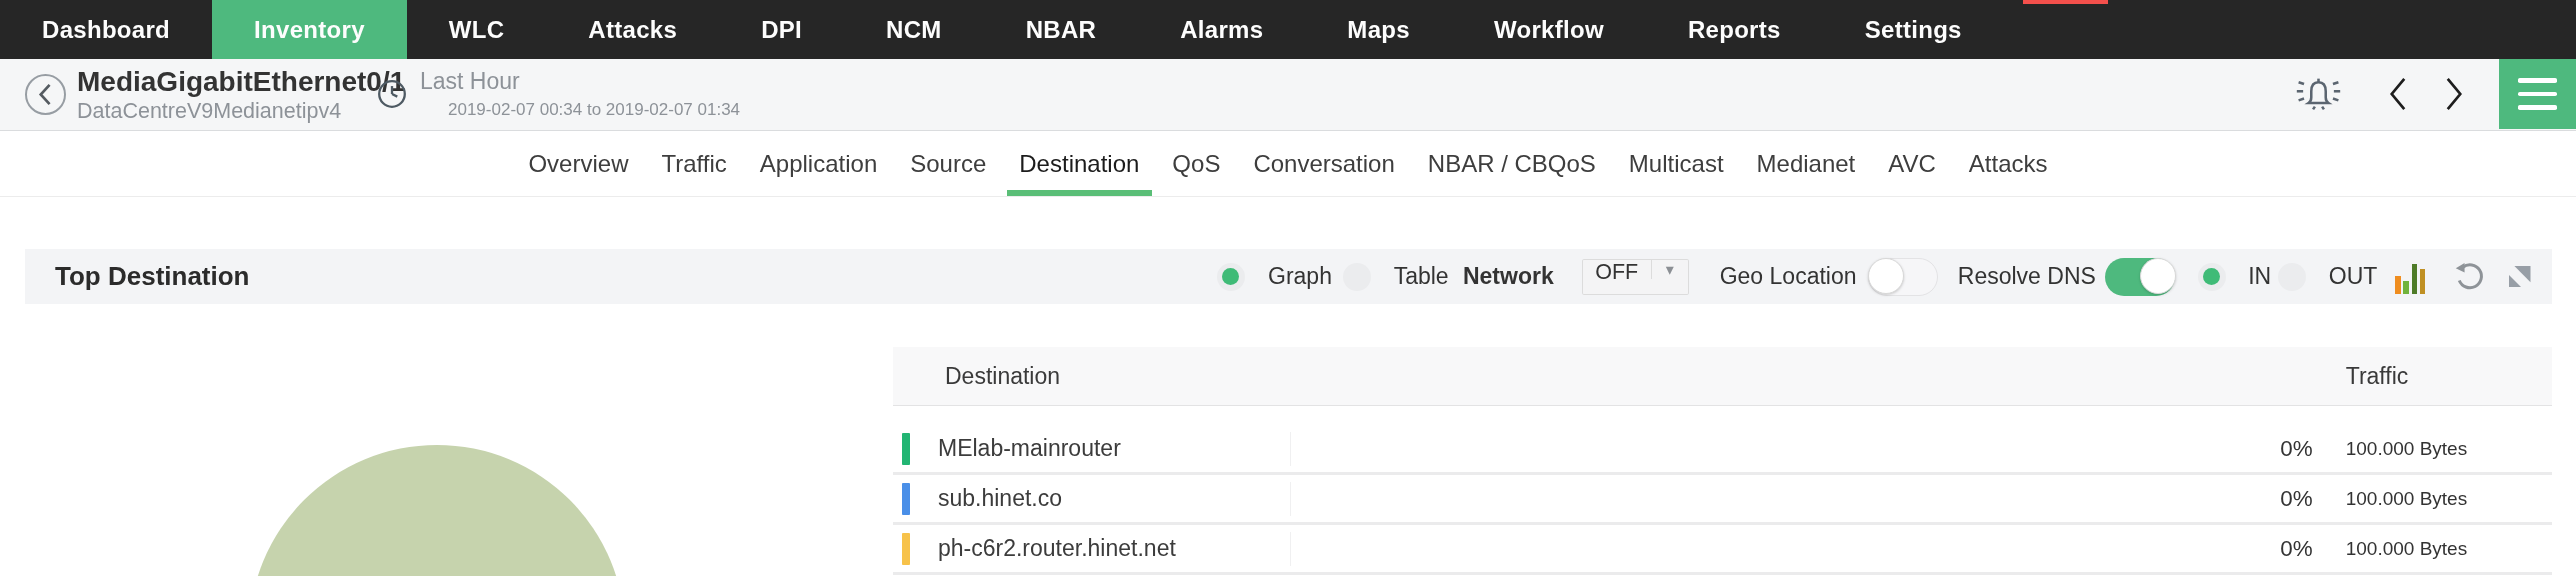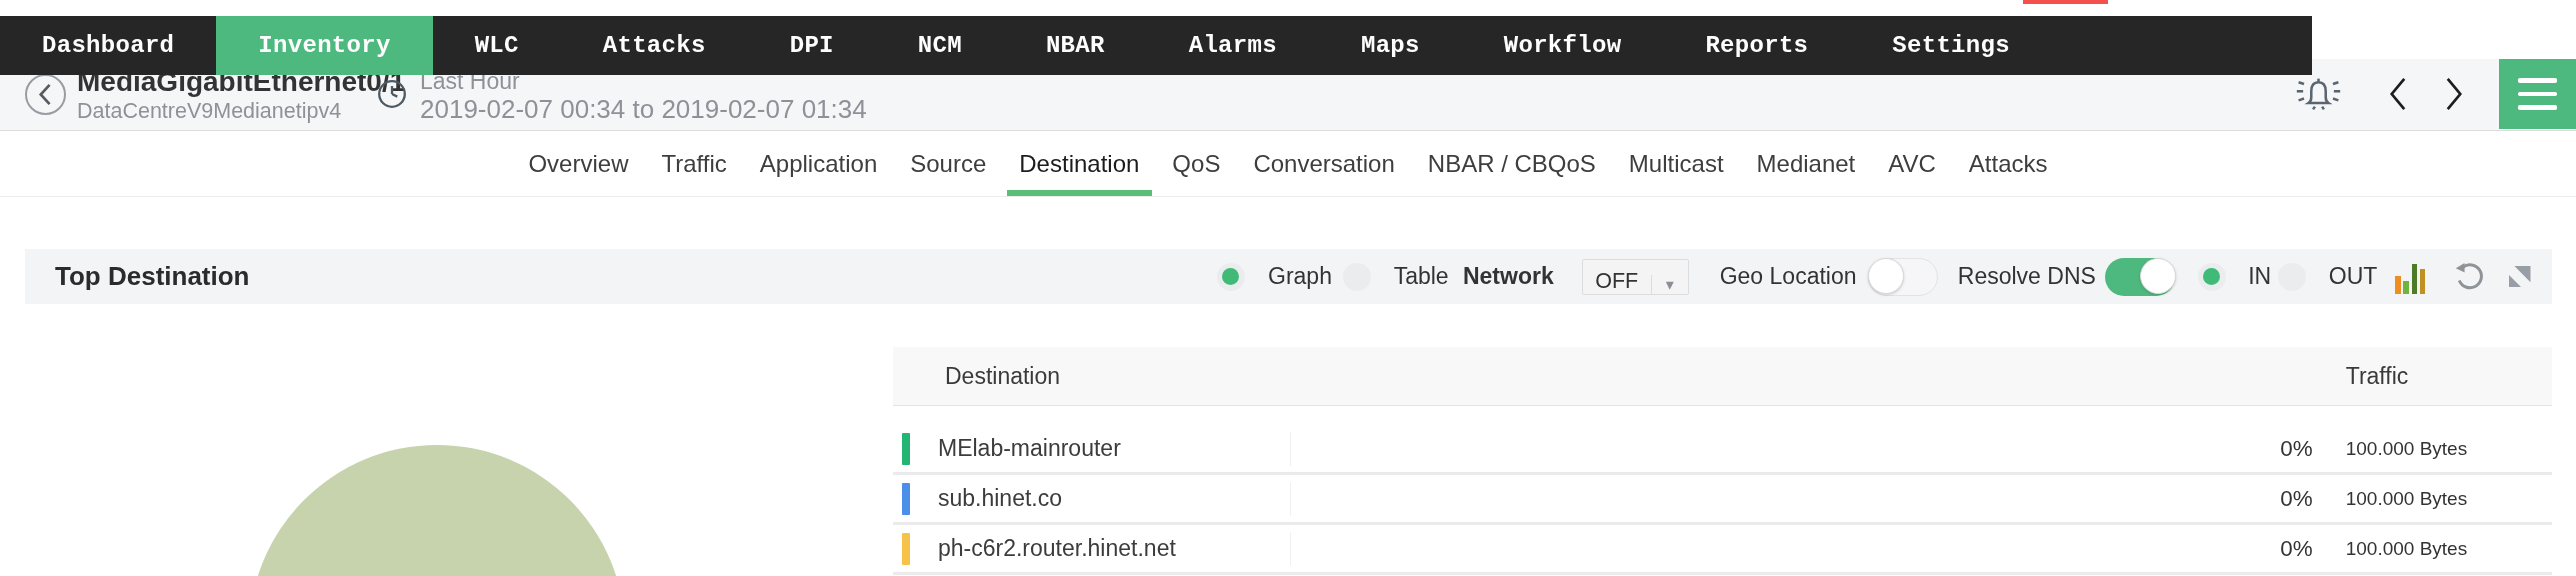--- a/index.html
+++ b/index.html
@@ -4,39 +4,39 @@
 <style>
   * { margin:0; padding:0; box-sizing:border-box; }
   html,body { width:2576px; height:576px; overflow:hidden; background:#fff;
     font-family:"Liberation Sans", sans-serif; }
   .stage { position:relative; width:2576px; height:576px; }
 
   
   .load-strip { position:absolute; top:0; height:3.6px; z-index:40; }
 
   
-  .topnav { position:absolute; left:0; top:16px; width:2312px; height:59px;
-    background:#262626; display:flex; align-items:stretch; z-index:30;font-family:Liberation Mono, monospace; }
+  .topnav { position:absolute; left:0; top:0; width:2576px; height:59px;
+    background:#262626; display:flex; align-items:stretch; z-index:30; }
   .nav-item { display:flex; align-items:center; padding:0 42px; color:#fdfdfd;
     font-size:24px; font-weight:700; letter-spacing:0.3px; cursor:pointer; }
   .nav-item.active { background:#4eb97e; }
 
   
   .hdr { position:absolute; left:0; top:59px; width:2576px; height:72px;
     background:#f5f6f7; border-bottom:1.8px solid #dadcde; }
   .back-btn { position:absolute; left:25px; top:15px; width:41px; height:41px;
     border:2.7px solid #979da3; border-radius:50%; display:flex; align-items:center;
     justify-content:center; background:transparent; }
   .hdr-titles { position:absolute; left:77px; top:6.3px; }
   .hdr-title { font-size:28px; font-weight:700; color:#333; line-height:34px; }
   .hdr-sub { font-size:21.5px; color:#8d9298; line-height:25px; }
   .clock-wrap { position:absolute; left:377px; top:19.7px; }
   .time-block { position:absolute; left:420px; top:6.3px; }
   .time-label { font-size:23px; color:#8d9298; line-height:32px; }
-  .time-range { font-size:26px; color:#8d9298; line-height:25px; }
+  .time-range { font-size:17px; color:#8d9298; line-height:25px;margin-left:28px; }
   .hdr-right { position:absolute; right:0; top:0; height:70px; display:flex; align-items:center; }
   .bell-btn { margin-right:38px; }
   .chev { padding:9px; margin-right:19.7px; }
   .burger { width:77px; height:70px; background:#4eb97e; display:flex; flex-direction:column;
     align-items:center; justify-content:center; gap:9px; margin-left:7.2px; }
   .burger span { display:block; width:39px; height:4.5px; background:#fff; border-radius:1.8px; }
 
   
   .tabbar { position:absolute; left:0; top:131px; width:2576px; height:66px; background:#fff;
     border-bottom:1.8px solid #ececec; display:flex; justify-content:center; gap:33px; }
@@ -48,21 +48,21 @@
 
   
   .panel-bar { position:absolute; left:25px; top:249px; width:2527px; height:55px;
     background:#f3f4f6; display:flex; align-items:center; }
   .panel-title { margin-left:30px; font-size:26px; font-weight:700; color:#2b2b2b; }
   .controls { margin-left:auto; margin-right:21.5px; display:flex; align-items:center; }
   .ctl-label { font-size:23px; color:#333; }
   .radio { width:28px; height:28px; border-radius:50%; background:#ebecee; position:relative; }
   .radio.on::after { content:""; position:absolute; left:5.4px; top:5.4px; width:17px; height:17px;
     border-radius:50%; background:#3fbb77; }
-  .sel { display:flex; align-items:flex-end; height:36px; background:#f4f4f5;
+  .sel { display:flex; align-items:flex-start; height:36px; background:#f4f4f5;
     border:1.8px solid #dcdcdc; border-radius:1.8px; }
   .sel-val { display:flex; align-items:center; padding:0 12.5px; font-size:21.5px; color:#333; }
   .sel-arrow { width:37px; border-left:1.8px solid #dcdcdc; display:flex; align-items:center;
     justify-content:center; font-size:16px; color:#8b8f94; }
   .toggle { width:70px; height:38px; border-radius:19px; position:relative; }
   .toggle.off { background:#f6f6f8; border:1.8px solid #e3e3e5; }
   .toggle.off .knob { left:-0.9px; top:-0.9px; }
   .toggle.on { background:#4eb97e; }
   .toggle.on .knob { right:-0.9px; top:0.9px; }
   .knob { position:absolute; width:36px; height:36px; border-radius:50%; background:#fff;

